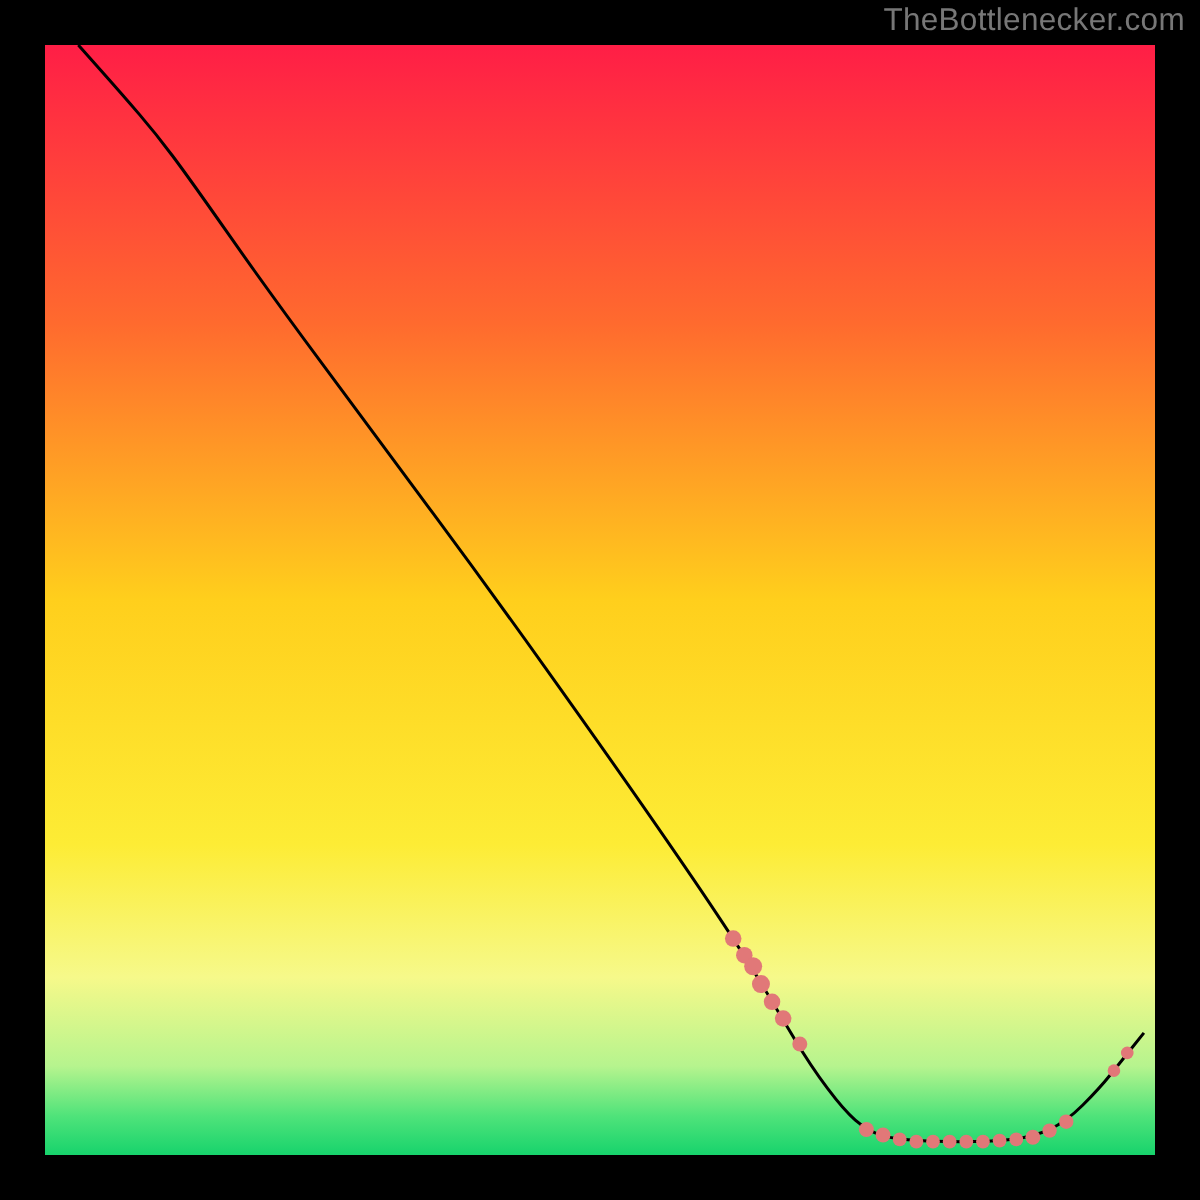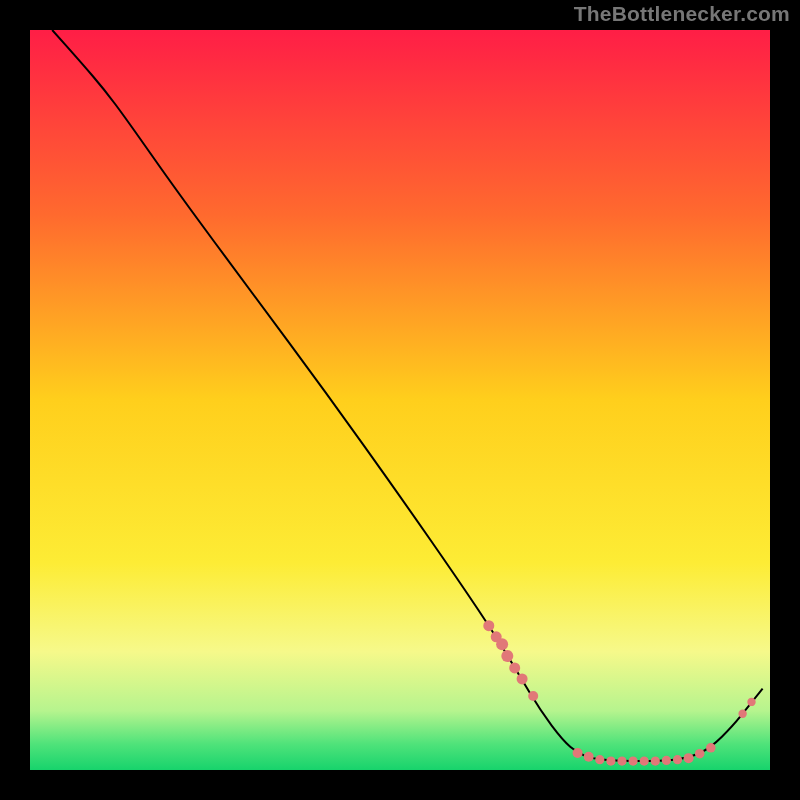--- a/index.html
+++ b/index.html
@@ -16,21 +16,21 @@
     width: 800px;
     height: 800px;
     background: #000;
   }
   .watermark {
     position: absolute;
     top: 2px;
     right: 10px;
     color: #777;
     font-size: 21px;
-    font-weight: 700;
+    font-weight: 400;
     letter-spacing: 0.2px;
     z-index: 30;
   }
   .plot {
     position: absolute;
     left: 30px;
     top: 30px;
     width: 740px;
     height: 740px;
   }

